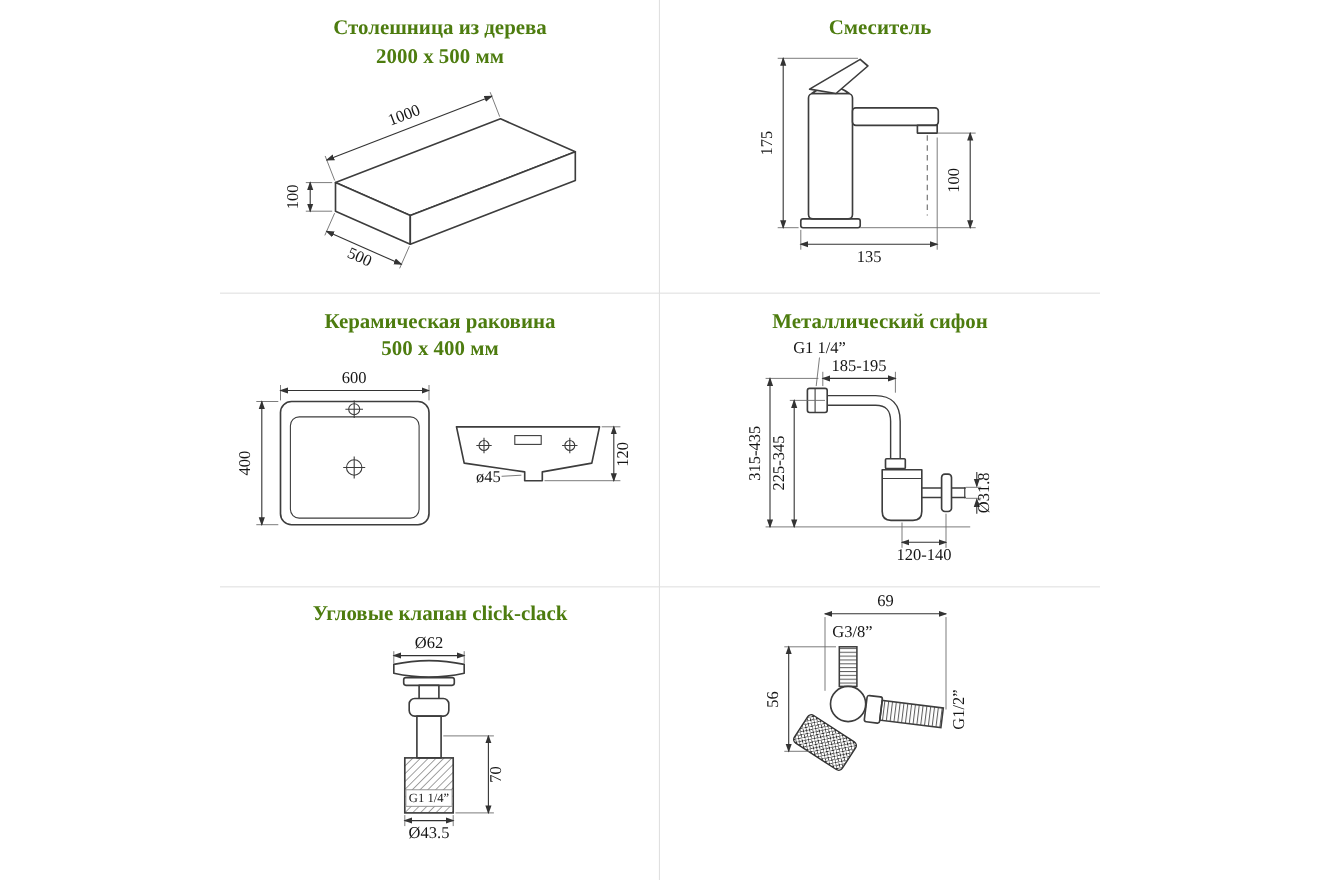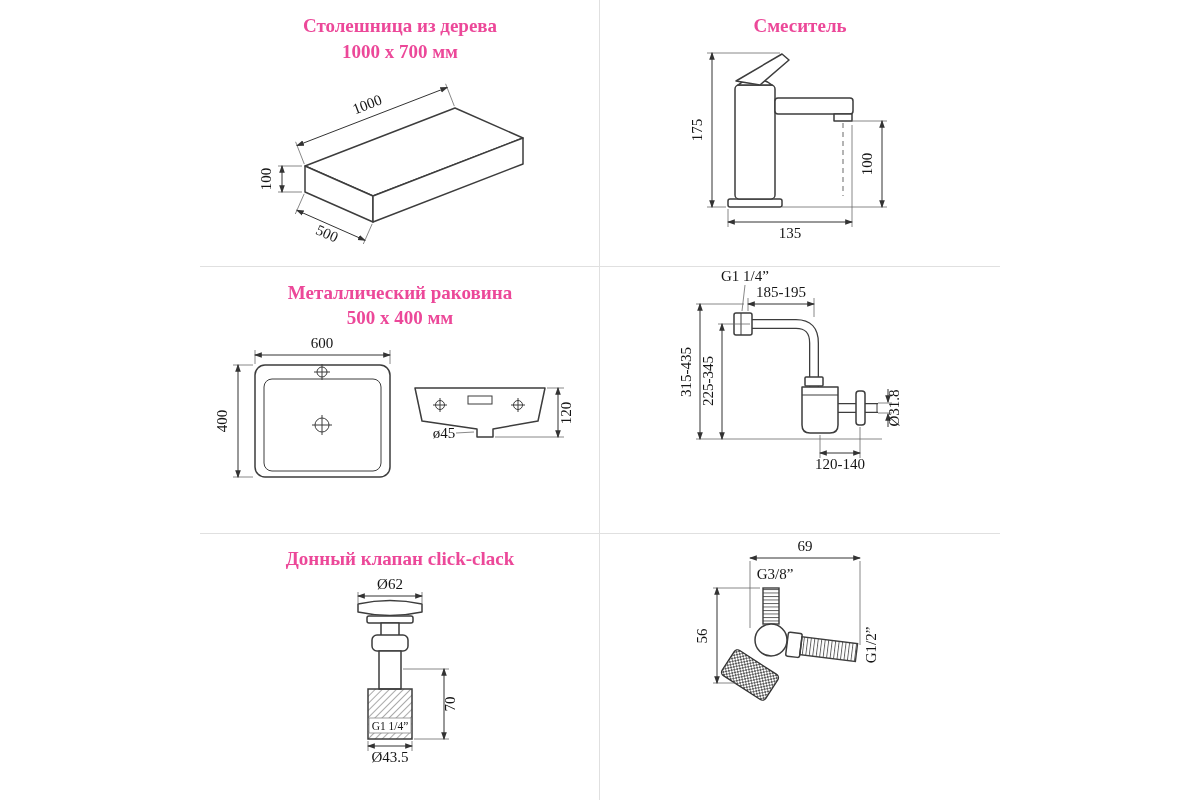--- a/index.html
+++ b/index.html
@@ -7,21 +7,21 @@
          font-family:"Liberation Serif",serif;}
   .vline{position:absolute;left:599px;top:0;width:1px;height:800px;background:#e0e0e0;}
   .hline{position:absolute;left:200px;width:800px;height:1px;background:#e0e0e0;}
   .hline.h1{top:266px;}
   .hline.h2{top:533px;}
   .grid{position:absolute;left:200px;top:0;width:800px;height:800px;
         display:grid;grid-template-columns:400px 400px;grid-template-rows:repeat(3,1fr);}
   .cell{display:flex;flex-direction:column;align-items:center;overflow:hidden;}
   .titles{margin:13px 0 2px 0;text-align:center;}
   .title{margin:0;font-family:"Liberation Serif",serif;font-weight:bold;
-         font-size:19px;line-height:1.35;color:#ec4899;}
+         font-size:19px;line-height:1.35;color:#4d7c0f;}
   .drawing{display:block;}
   
   .obj{fill:#fff;stroke:#3d3d3d;stroke-width:1.5;stroke-linejoin:round;}
   .obj2{fill:none;stroke:#3d3d3d;stroke-width:1;}
   .ext{stroke:#6a6a6a;stroke-width:0.8;}
   .dim,.dimarr{stroke:#333;stroke-width:1;fill:none;}
   .leader{stroke:#6a6a6a;stroke-width:0.8;}
   .dash{stroke:#777;stroke-width:1.1;stroke-dasharray:5 4;fill:none;}
   .dimtext{font-family:"Liberation Serif",serif;font-size:15px;fill:#151515;text-anchor:middle;}
   .dimtext-small{font-family:"Liberation Serif",serif;font-size:11.5px;fill:#151515;text-anchor:middle;}
@@ -52,21 +52,21 @@
 <div class="sheet">
   <div class="vline"></div>
   <div class="hline h1"></div>
   <div class="hline h2"></div>
 
   <div class="grid">
 
     <section class="cell">
       <div class="titles">
         <h3 class="title">Столешница из дерева</h3>
-        <h3 class="title">1000 x 700 мм</h3>
+        <h3 class="title">2000 x 500 мм</h3>
       </div>
       <svg class="drawing" width="400" height="195" viewBox="0 0 400 195">
         <g>
           <polygon class="obj" points="105,100 255,42 323,72 173,130"></polygon>
           <polygon class="obj" points="105,100 173,130 173,156 105,126"></polygon>
           <polygon class="obj" points="173,130 323,72 323,98 173,156"></polygon>
         </g>
         <g>
           <line class="ext" x1="104.3" y1="98.1" x2="95.6" y2="75.8"></line>
           <line class="ext" x1="254.3" y1="40.1" x2="245.6" y2="17.8"></line>
@@ -118,21 +118,21 @@
           <line class="ext" x1="128" y1="168" x2="128" y2="186"></line>
           <line class="ext" x1="252" y1="84" x2="252" y2="186"></line>
           <line class="dim" x1="128" y1="181" x2="252" y2="181" marker-start="url(#arr)" marker-end="url(#arr)"></line>
           <text class="dimtext" x="190" y="197">135</text>
         </g>
       </svg>
     </section>
 
     <section class="cell">
       <div class="titles">
-        <h3 class="title">Металлический раковина</h3>
+        <h3 class="title">Керамическая раковина</h3>
         <h3 class="title">500 x 400 мм</h3>
       </div>
       <svg class="drawing" width="400" height="185" viewBox="0 0 400 185">
         <g>
           <rect class="obj" x="55" y="32" width="135" height="112" rx="10"></rect>
           <rect class="obj2" x="64" y="46" width="117" height="92" rx="8"></rect>
           <g>
             <circle class="obj2" cx="122" cy="39" r="5"></circle>
             <line class="obj2" x1="114" y1="39" x2="130" y2="39"></line>
             <line class="obj2" x1="122" y1="31" x2="122" y2="47"></line>
@@ -174,20 +174,23 @@
         <g>
           <line class="ext" x1="347" y1="55" x2="364" y2="55"></line>
           <line class="ext" x1="295" y1="104" x2="364" y2="104"></line>
           <line class="dim" x1="358" y1="55" x2="358" y2="104" marker-start="url(#arr)" marker-end="url(#arr)"></line>
           <text class="dimtext" x="371" y="80" transform="rotate(-90 371 80)">120</text>
         </g>
       </svg>
     </section>
 
     <section class="cell">
+      <div class="titles">
+        <h3 class="title">Металлический сифон</h3>
+      </div>
       <svg class="drawing" width="400" height="210" viewBox="0 0 400 210">
         <g>
           <path class="pipe-o" d="M236,141 L278,141" fill="none" stroke="#3d3d3d" stroke-width="10"></path>
           <path d="M236,141 L278,141" fill="none" stroke="#fff" stroke-width="7.4"></path>
           <path d="M152,57 L196,57 Q214,57 214,76 L214,124" fill="none" stroke="#3d3d3d" stroke-width="10"></path>
           <path d="M152,57 L196,57 Q214,57 214,76 L214,124" fill="none" stroke="#fff" stroke-width="7.4"></path>
           <path class="obj" d="M202,120 L238,120 L238,158 Q238,166 230,166 L210,166 Q202,166 202,158 Z"></path>
           <line class="obj2" x1="202" y1="128" x2="238" y2="128"></line>
           <rect class="obj" x="134" y="46" width="18" height="22" rx="2"></rect>
           <line class="obj2" x1="141" y1="46" x2="141" y2="68"></line>
@@ -227,21 +230,21 @@
           <line class="ext" x1="278" y1="146" x2="292" y2="146"></line>
           <line class="dimarr" x1="288" y1="122" x2="288" y2="135" marker-end="url(#arr)"></line>
           <line class="dimarr" x1="288" y1="160" x2="288" y2="147" marker-end="url(#arr)"></line>
           <text class="dimtext" x="299" y="141" transform="rotate(-90 299 141)">Ø31.8</text>
         </g>
       </svg>
     </section>
 
     <section class="cell">
       <div class="titles">
-        <h3 class="title">Донный клапан click-clack</h3>
+        <h3 class="title">Угловые клапан click-clack</h3>
       </div>
       <svg class="drawing" width="400" height="200" viewBox="0 0 400 200">
         <g>
           <line class="ext" x1="158" y1="29" x2="158" y2="18"></line>
           <line class="ext" x1="222" y1="29" x2="222" y2="18"></line>
           <line class="dim" x1="158" y1="22" x2="222" y2="22" marker-start="url(#arr)" marker-end="url(#arr)"></line>
           <text class="dimtext" x="190" y="15">Ø62</text>
         </g>
         <g>
           <path class="obj" d="M158,30 Q190,23 222,30 L222,38 Q190,45 158,38 Z"></path>

